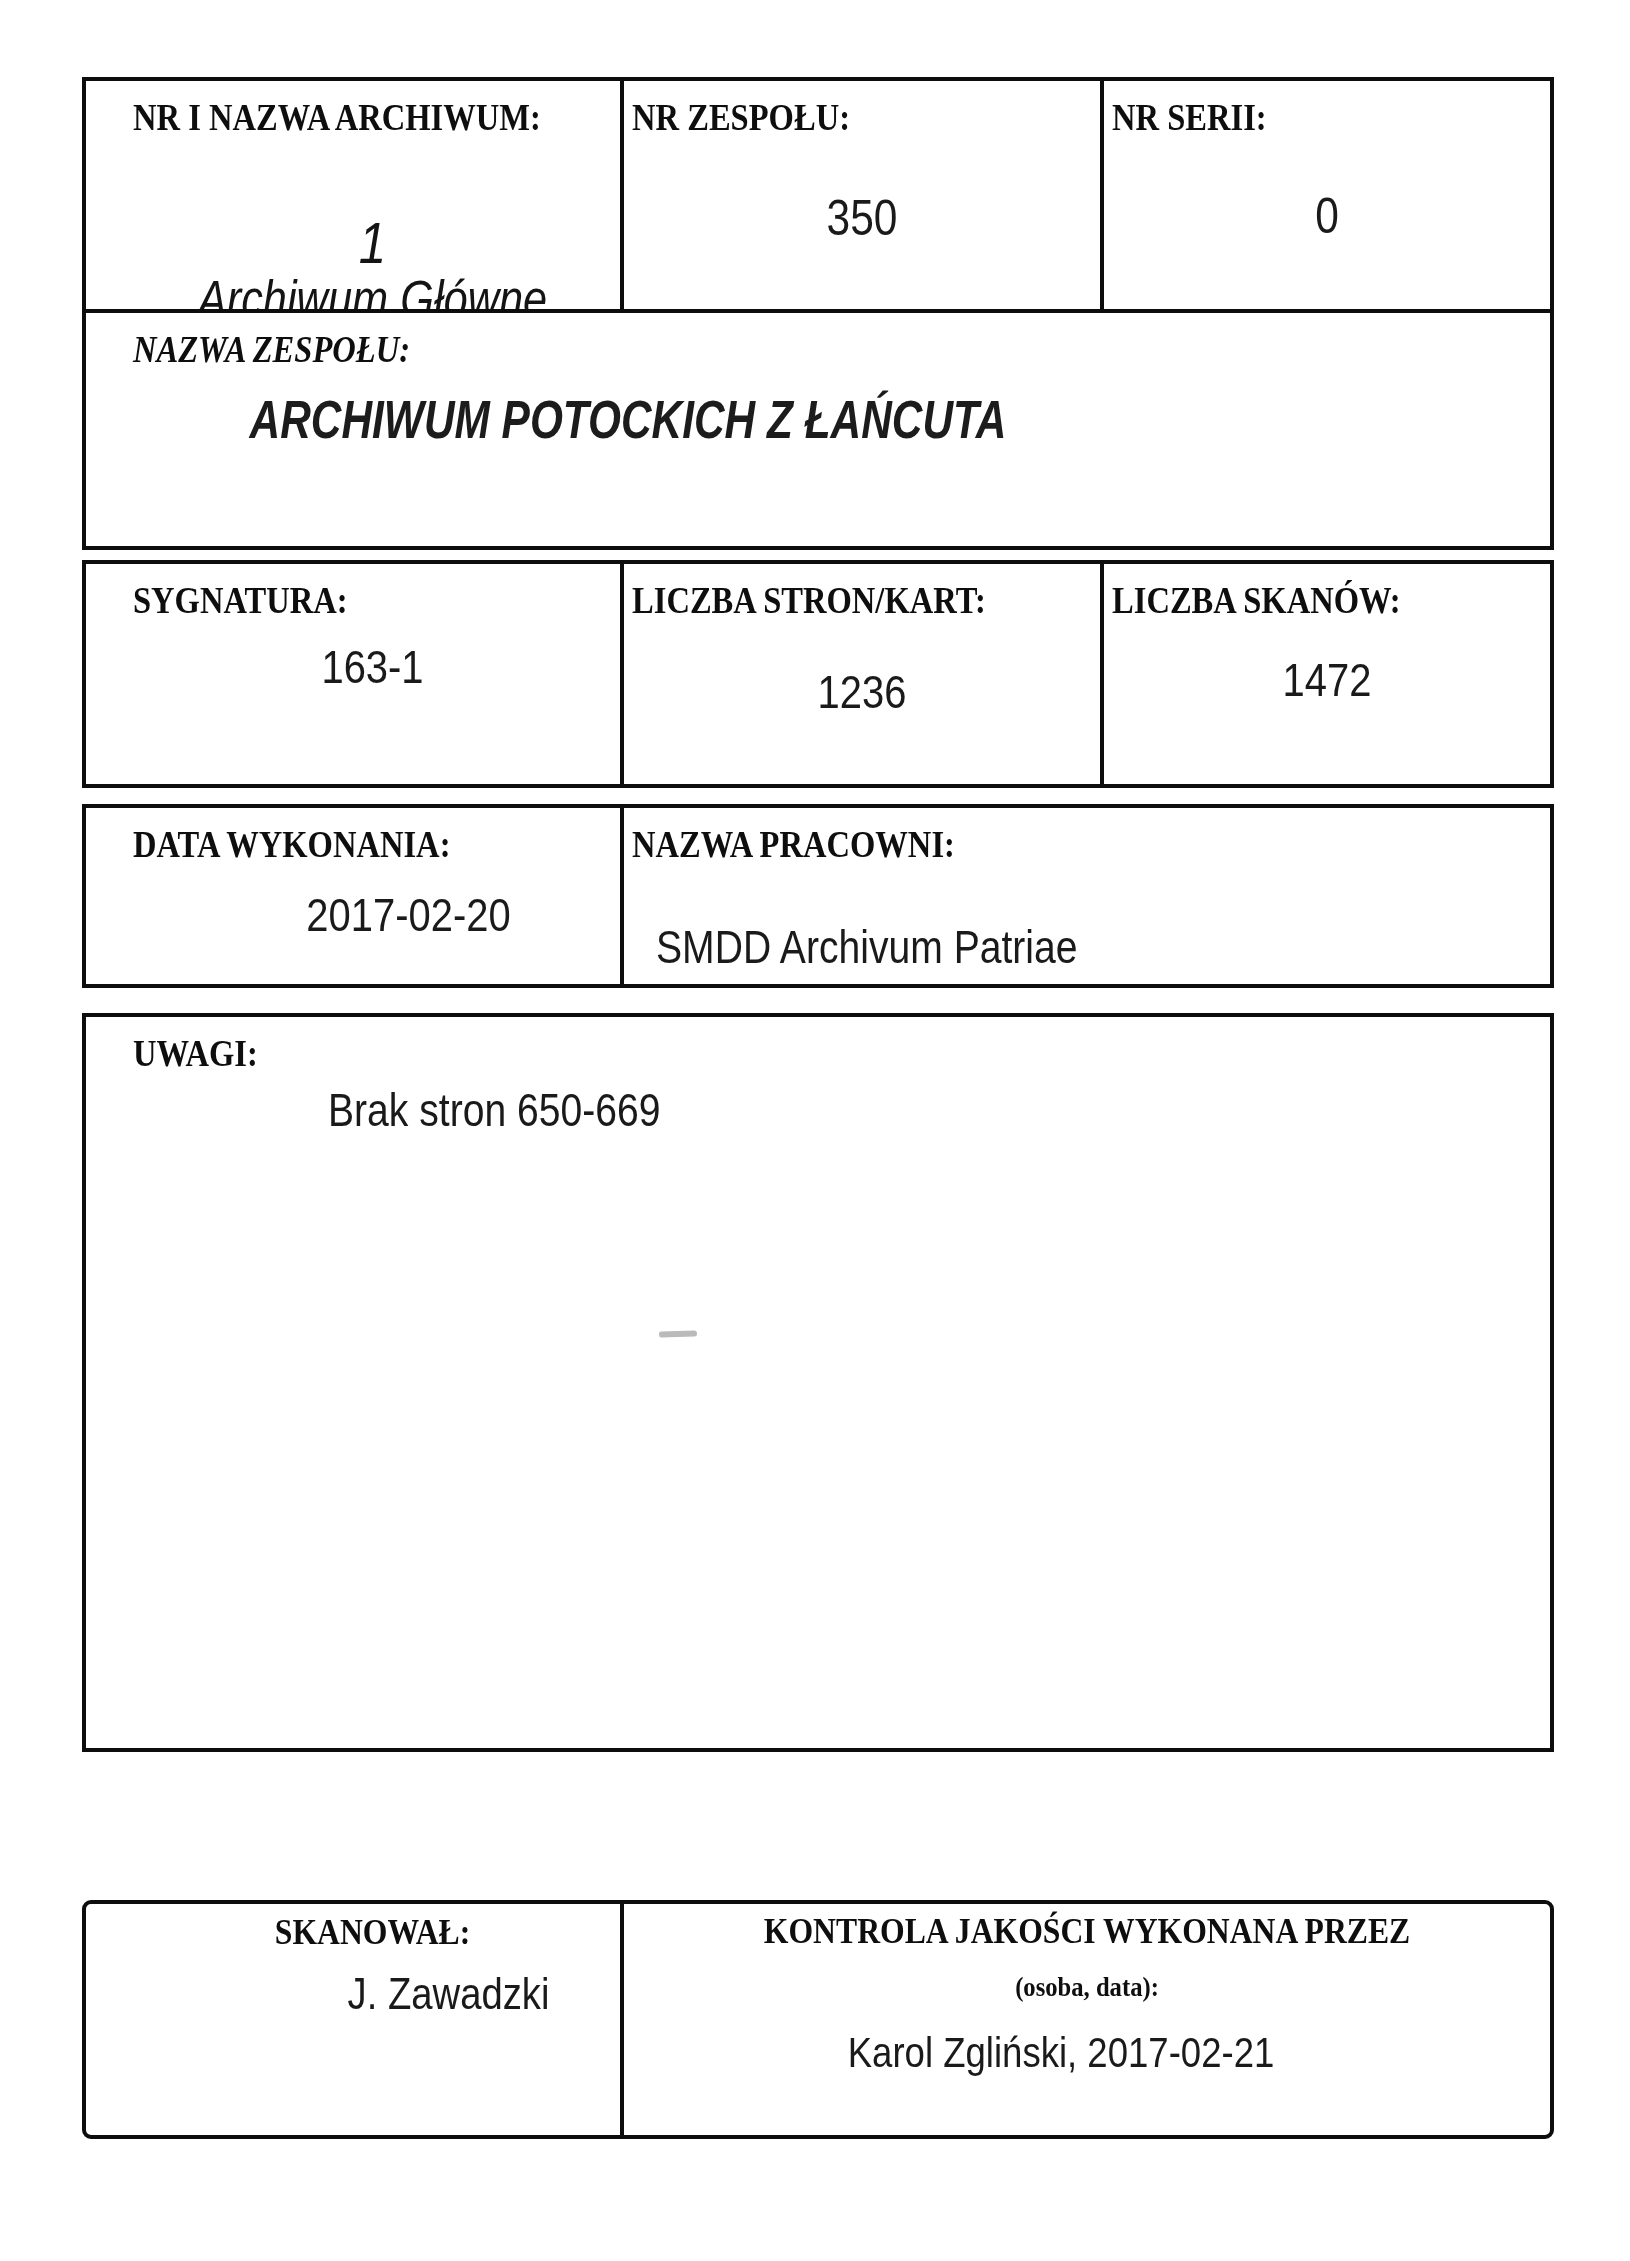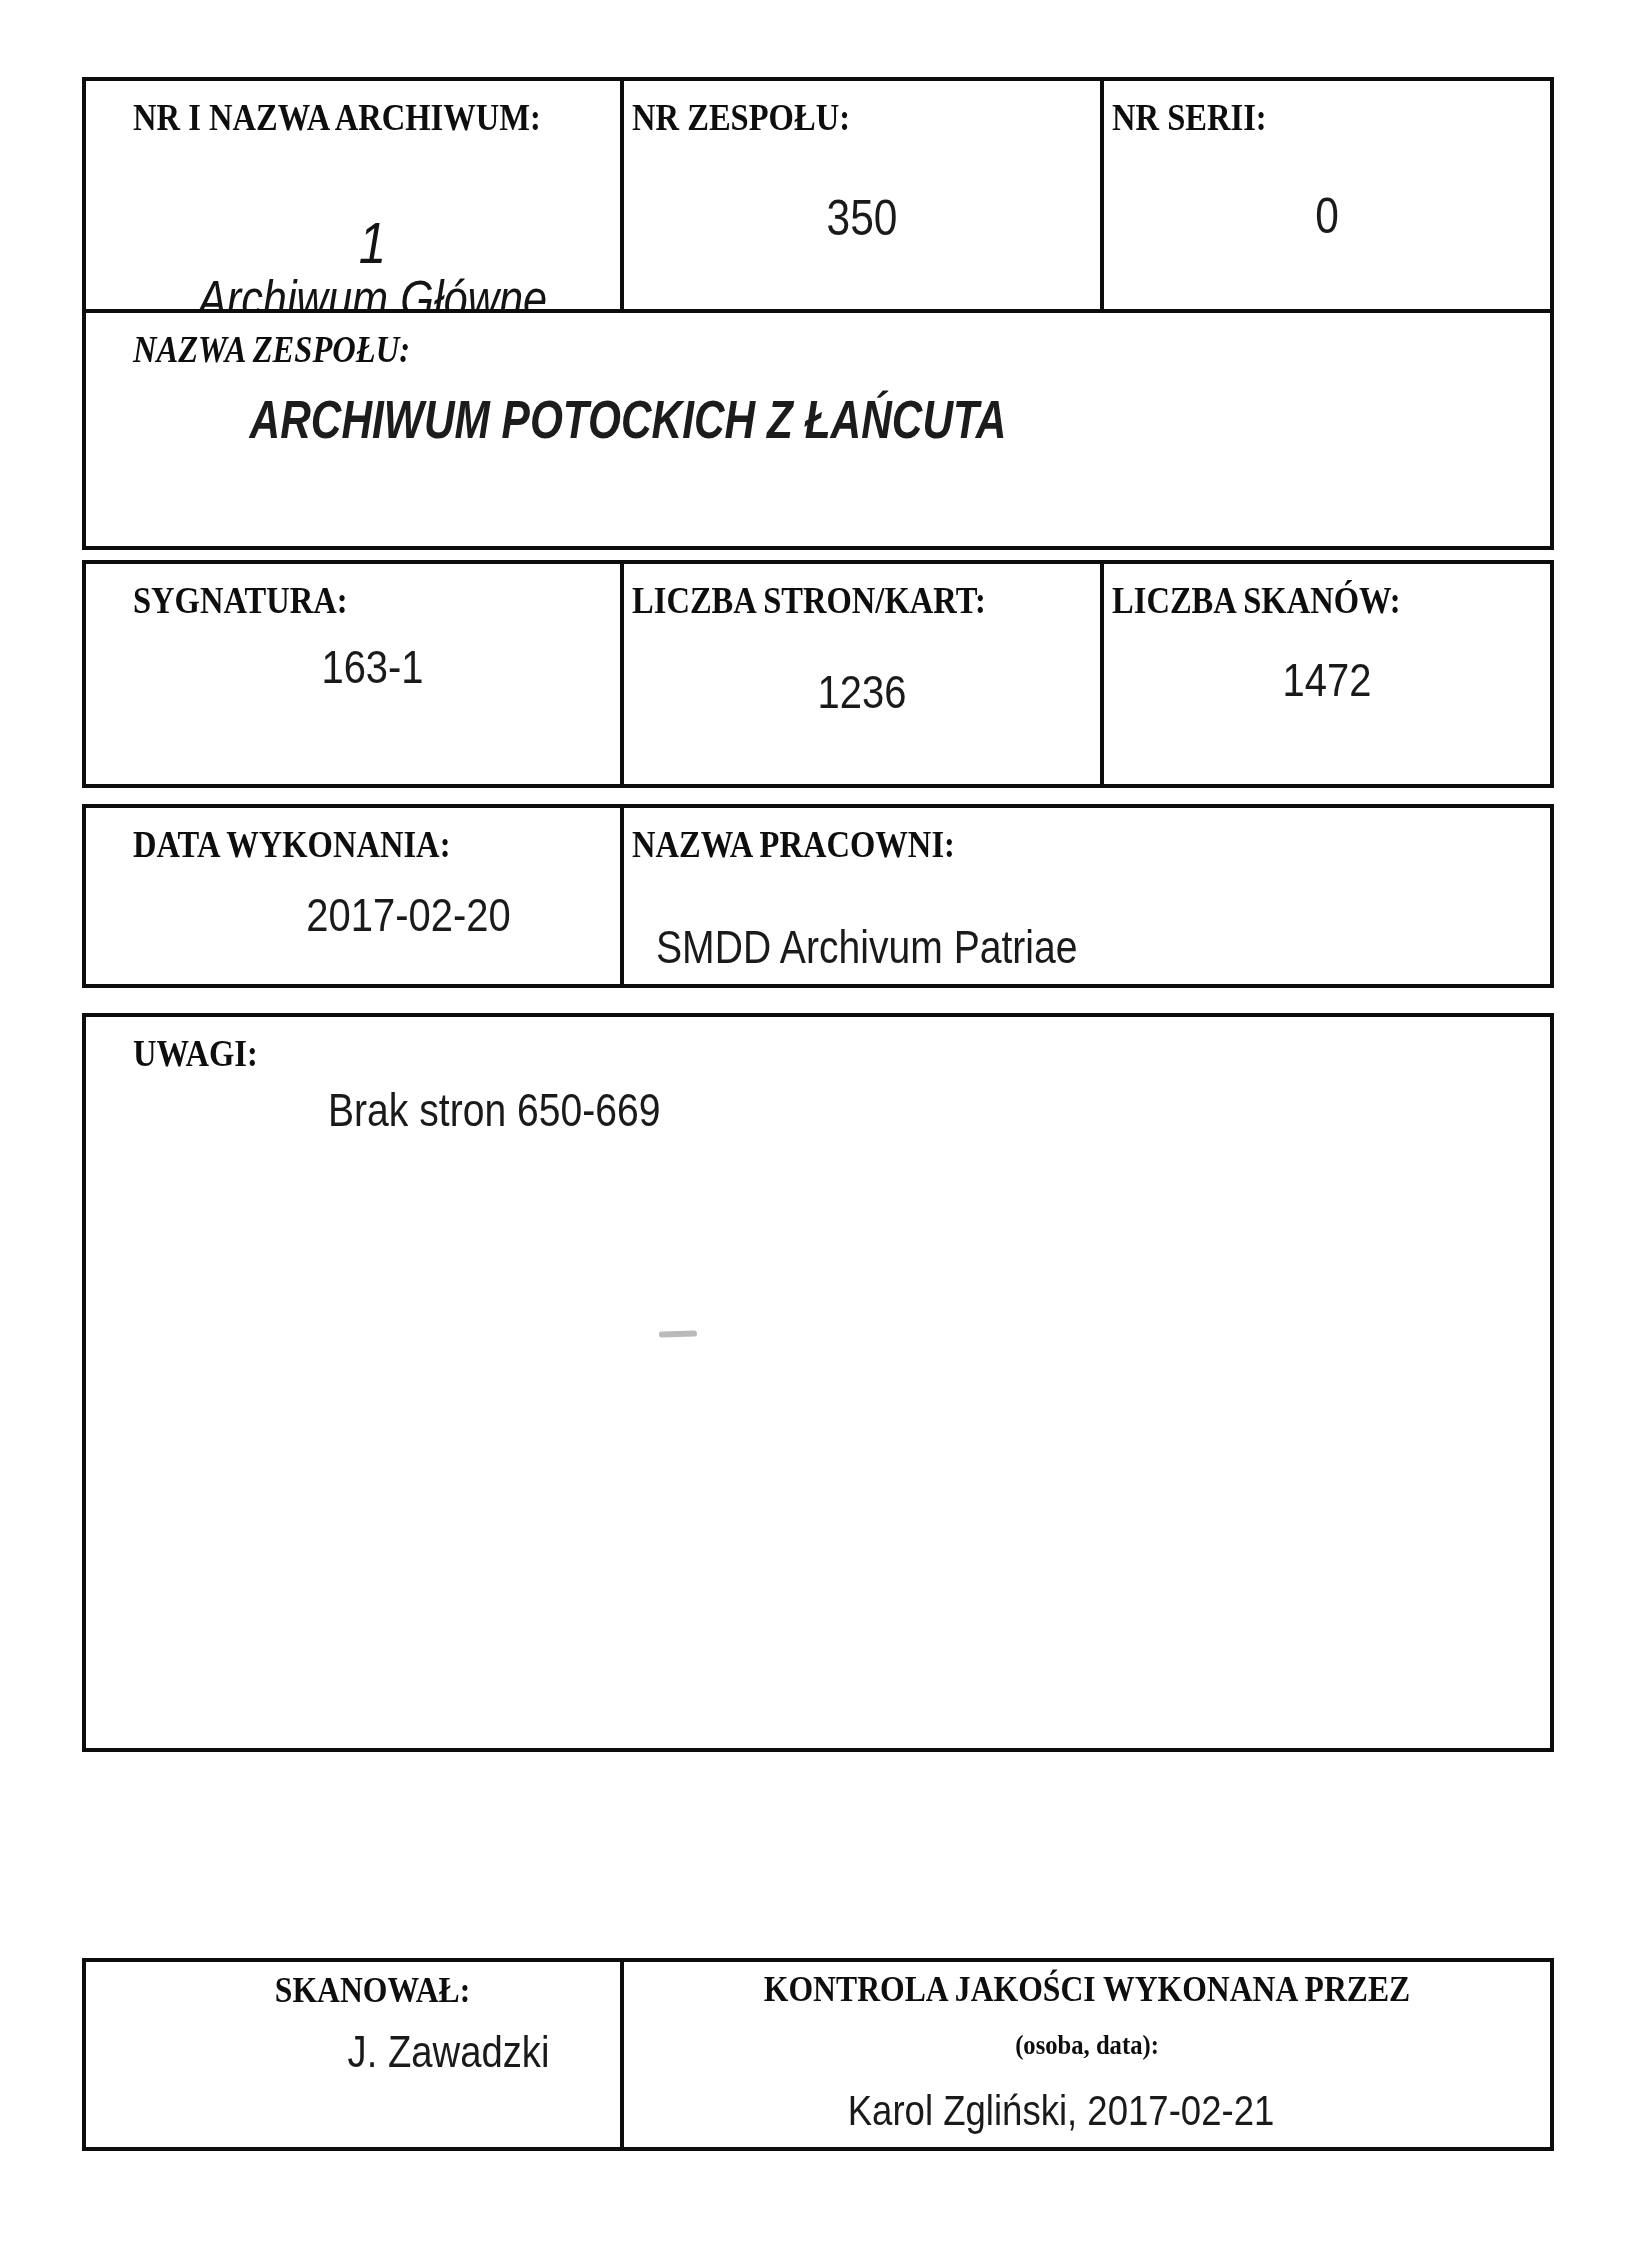--- a/index.html
+++ b/index.html
@@ -19,21 +19,21 @@
     border: 4.6px solid #0d0d0d;
     background: #ffffff;
     display: flex;
     padding-left: 39px;
   }
   .row-1 { top: 77px;  height: 237px; }
   .row-2 { top: 309px;  height: 241px; font-style: italic; }
   .row-3 { top: 545px;  height: 228px; margin-top: 15px; }
   .row-4 { top: 804px; height: 184px; }
   .row-5 { top: 1013px; height: 739px; }
-  .row-6 { top: 1958px; height: 193px; }
+  .row-6 { top: 1900px; height: 239px; border-radius: 9px; }
 
   .cell { position: relative; height: 100%; }
   .cell + .cell { border-left: 4.6px solid #0d0d0d; }
   .c-narrow1 { width: 495px; flex: none; }
   .c-narrow2 { width: 480px; flex: none; }
   .c-rest    { flex: 1 1 auto; }
 
   .lbl {
     display: inline-block;
     position: absolute;

